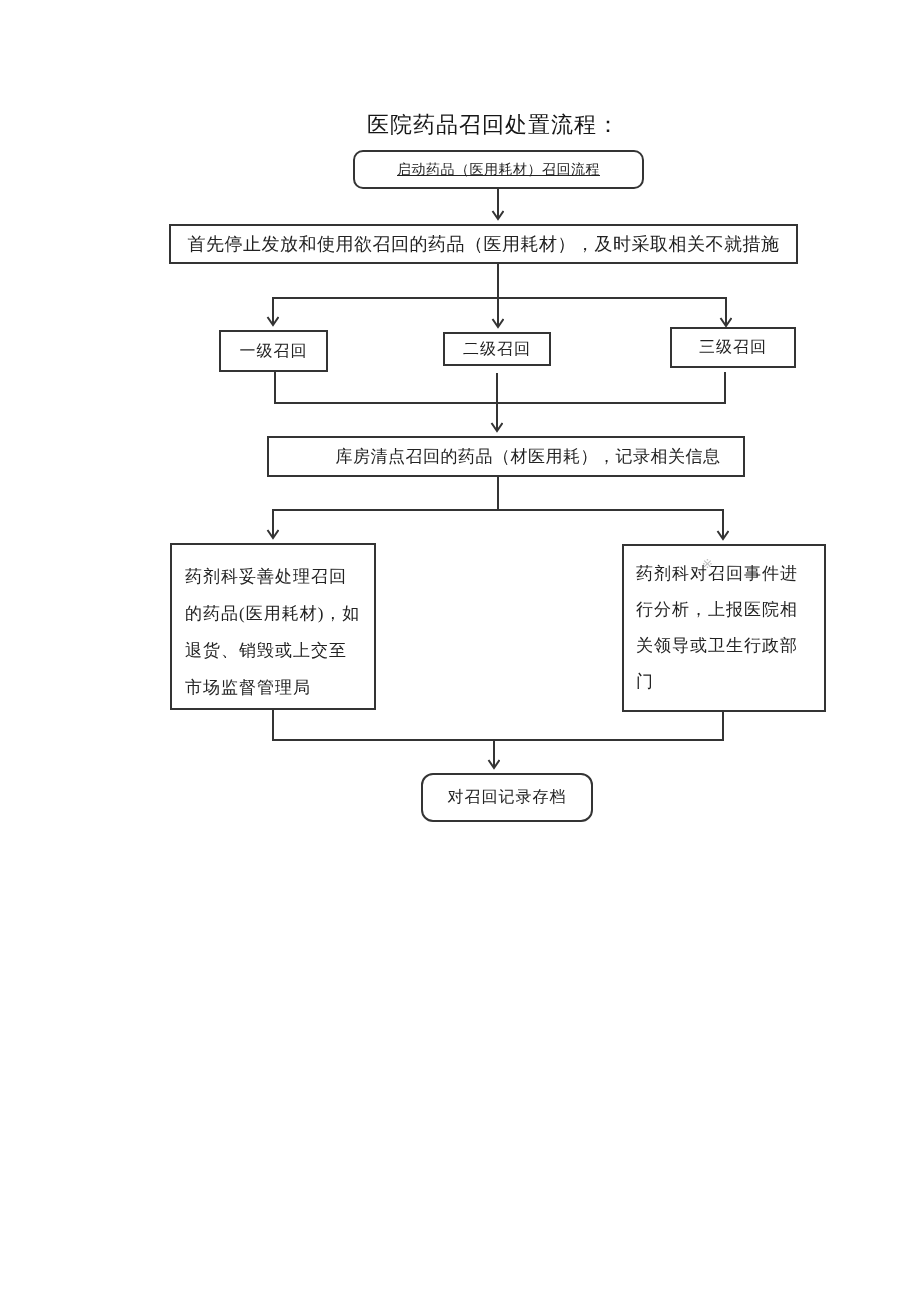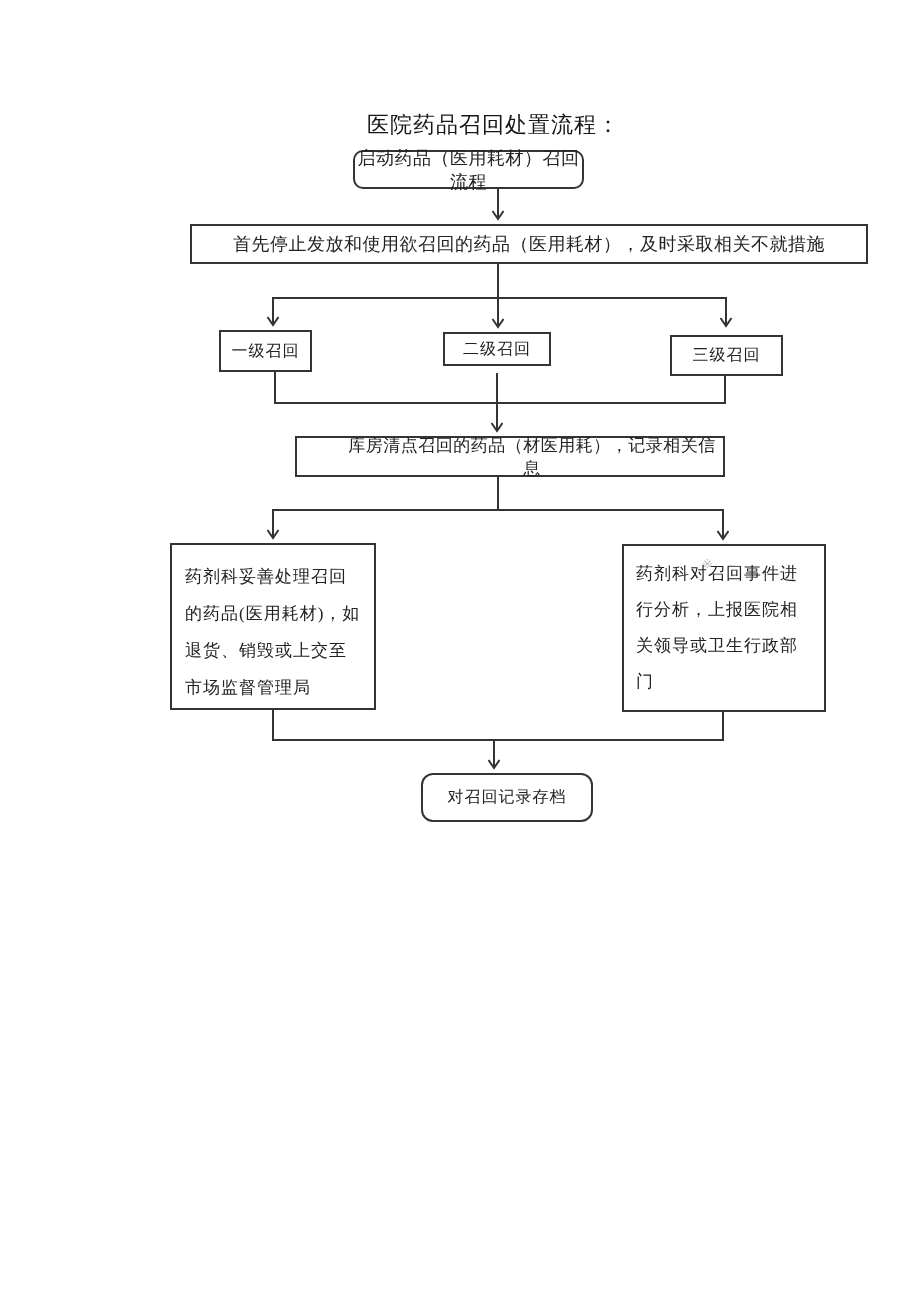--- a/index.html
+++ b/index.html
@@ -39,26 +39,26 @@
     box-sizing: border-box;
     border: 2px solid #343434;
     background: #ffffff;
     display: flex;
     align-items: center;
     justify-content: center;
     text-align: center;
     color: #222222;
   }
   .rounded { border-radius: 10px; }
-  .node.start   { left: 310px; top: 150px; width: 231px; height: 39px; font-size: 18px; letter-spacing: 0.5px; }
-  .node.stopuse { left: 147px; top: 224px; width: 678px; height: 40px; font-size: 18px; letter-spacing: 0.5px; }
-  .node.level1  { left: 176px; top: 330px; width: 93px; height: 42px; font-size: 16px; letter-spacing: 1px; }
+  .node.start   { left: 310px; top: 150px; width: 291px; height: 39px; font-size: 14px; letter-spacing: 0.5px; text-decoration: underline; }
+  .node.stopuse { left: 126px; top: 224px; width: 629px; height: 40px; font-size: 18px; letter-spacing: 0.5px; }
+  .node.level1  { left: 176px; top: 330px; width: 109px; height: 42px; font-size: 16px; letter-spacing: 1px; }
   .node.level2  { left: 400px; top: 332px; width: 108px; height: 34px; font-size: 16px; letter-spacing: 1px; }
-  .node.level3  { left: 627px; top: 335px; width: 113px; height: 41px; font-size: 16px; letter-spacing: 1px; }
-  .node.warehouse { left: 252px; top: 436px; width: 430px; height: 41px; font-size: 17px; letter-spacing: 0.5px; padding-left: 44px; }
+  .node.level3  { left: 627px; top: 327px; width: 126px; height: 41px; font-size: 16px; letter-spacing: 1px; }
+  .node.warehouse { left: 224px; top: 436px; width: 478px; height: 41px; font-size: 17px; letter-spacing: 0.5px; padding-left: 44px; }
   .node.dispose {
     left: 127px; top: 543px; width: 206px; height: 167px;
     font-size: 17px; line-height: 37px; letter-spacing: 1px;
     align-items: flex-start; justify-content: flex-start;
     text-align: left; padding: 13px 13px;
   }
   .node.analyze {
     left: 579px; top: 544px; width: 204px; height: 168px;
     font-size: 17px; line-height: 36px; letter-spacing: 1px;
     text-align: left; padding: 8px 12px;

